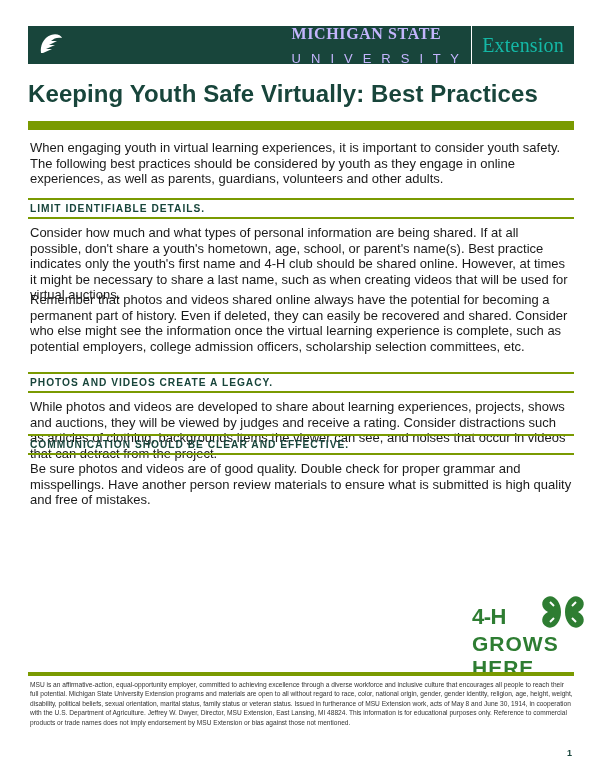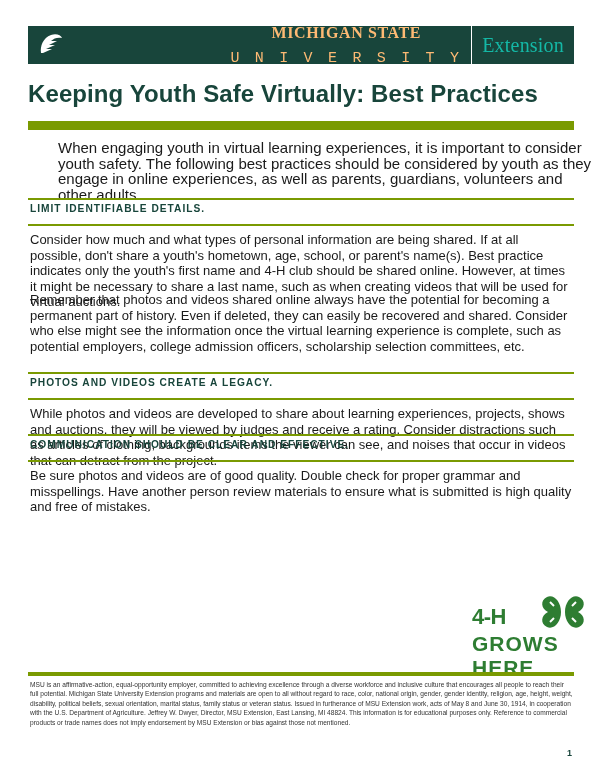--- a/index.html
+++ b/index.html
@@ -42,36 +42,36 @@
   }
   .msu-logo svg { display: block; }
   .header-right {
     margin-left: auto;
     display: flex;
     align-items: center;
     height: 100%;
     padding-right: 10px;
   }
   .msu-wordmark {
-    text-align: center;
+    text-align: left;
     line-height: 1;
-    color: #fdba74;
+    color: #c4b5fd;
     padding-right: 9px;
     border-right: 1px solid #ffffff;
   }
   .msu-wordmark .l1 {
     font-family: "Liberation Serif", serif;
     font-weight: bold;
     font-size: 16px;
     letter-spacing: 0.6px;
     display: block;
   }
   .msu-wordmark .l2 {
-    font-family: Liberation Mono, monospace;
-    font-size: 15px;
+    font-family: Liberation Sans, sans-serif;
+    font-size: 13px;
     letter-spacing: 3.2px;
     display: block;
     margin-top: 10px;
   }
   .extension-word {
     color: #14b8a6;
     font-family: "Liberation Serif", serif;
     font-size: 20px;
     padding-left: 10px;
     letter-spacing: 0.2px;
@@ -96,35 +96,34 @@
     height: 9px;
     background: #7a9a01;
   }
 
   
   .intro {
     position: absolute;
     left: 30px;
     top: 140px;
     width: 540px;
-    font-size: 15px;
+    font-size: 13px;
     line-height: 15.5px;
     color: #1a1a1a;
-    margin-left: 28px;
   }
 
   .section {
     position: absolute;
     left: 28px;
     width: 546px;
   }
   .section-head {
     border-top: 2px solid #7a9a01;
     border-bottom: 2px solid #7a9a01;
-    padding: 3px 2px 10px 2px;
+    padding: 3px 2px 3px 2px;
     font-size: 10.2px;
     font-weight: bold;
     letter-spacing: 1px;
     color: #18453b;
   }
   .section-body {
     font-size: 13px;
     line-height: 15.5px;
     color: #1a1a1a;
     padding: 6px 2px 0 2px;

